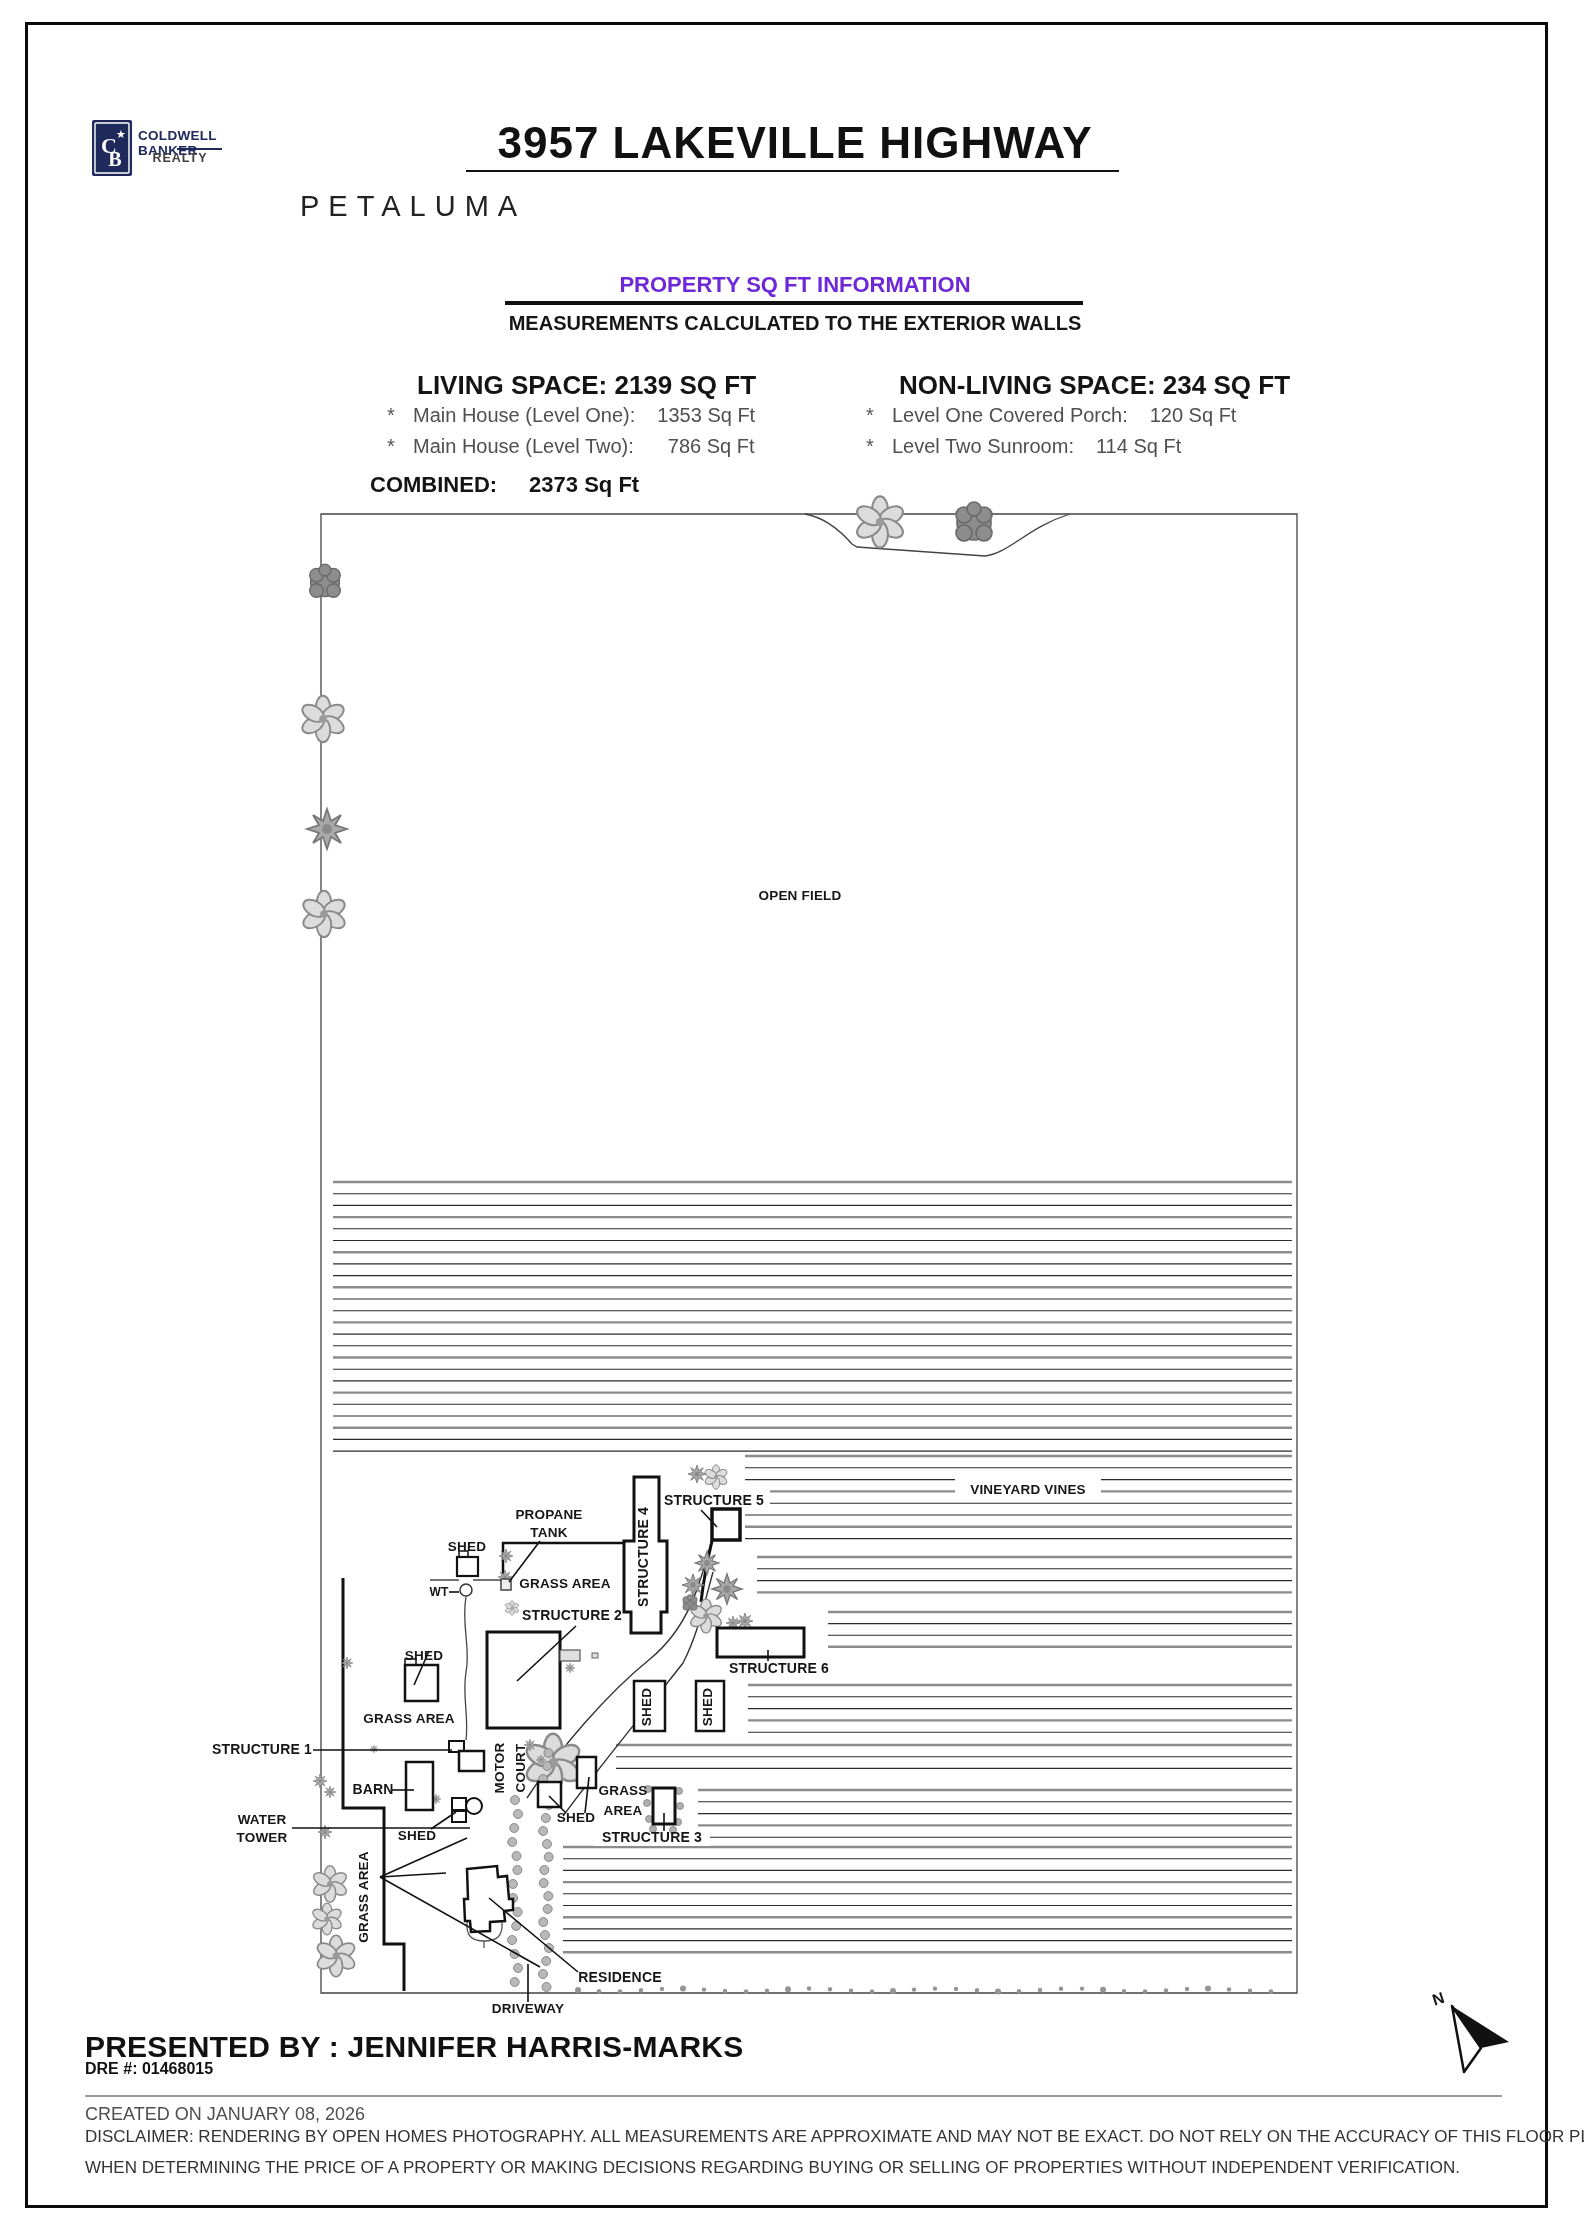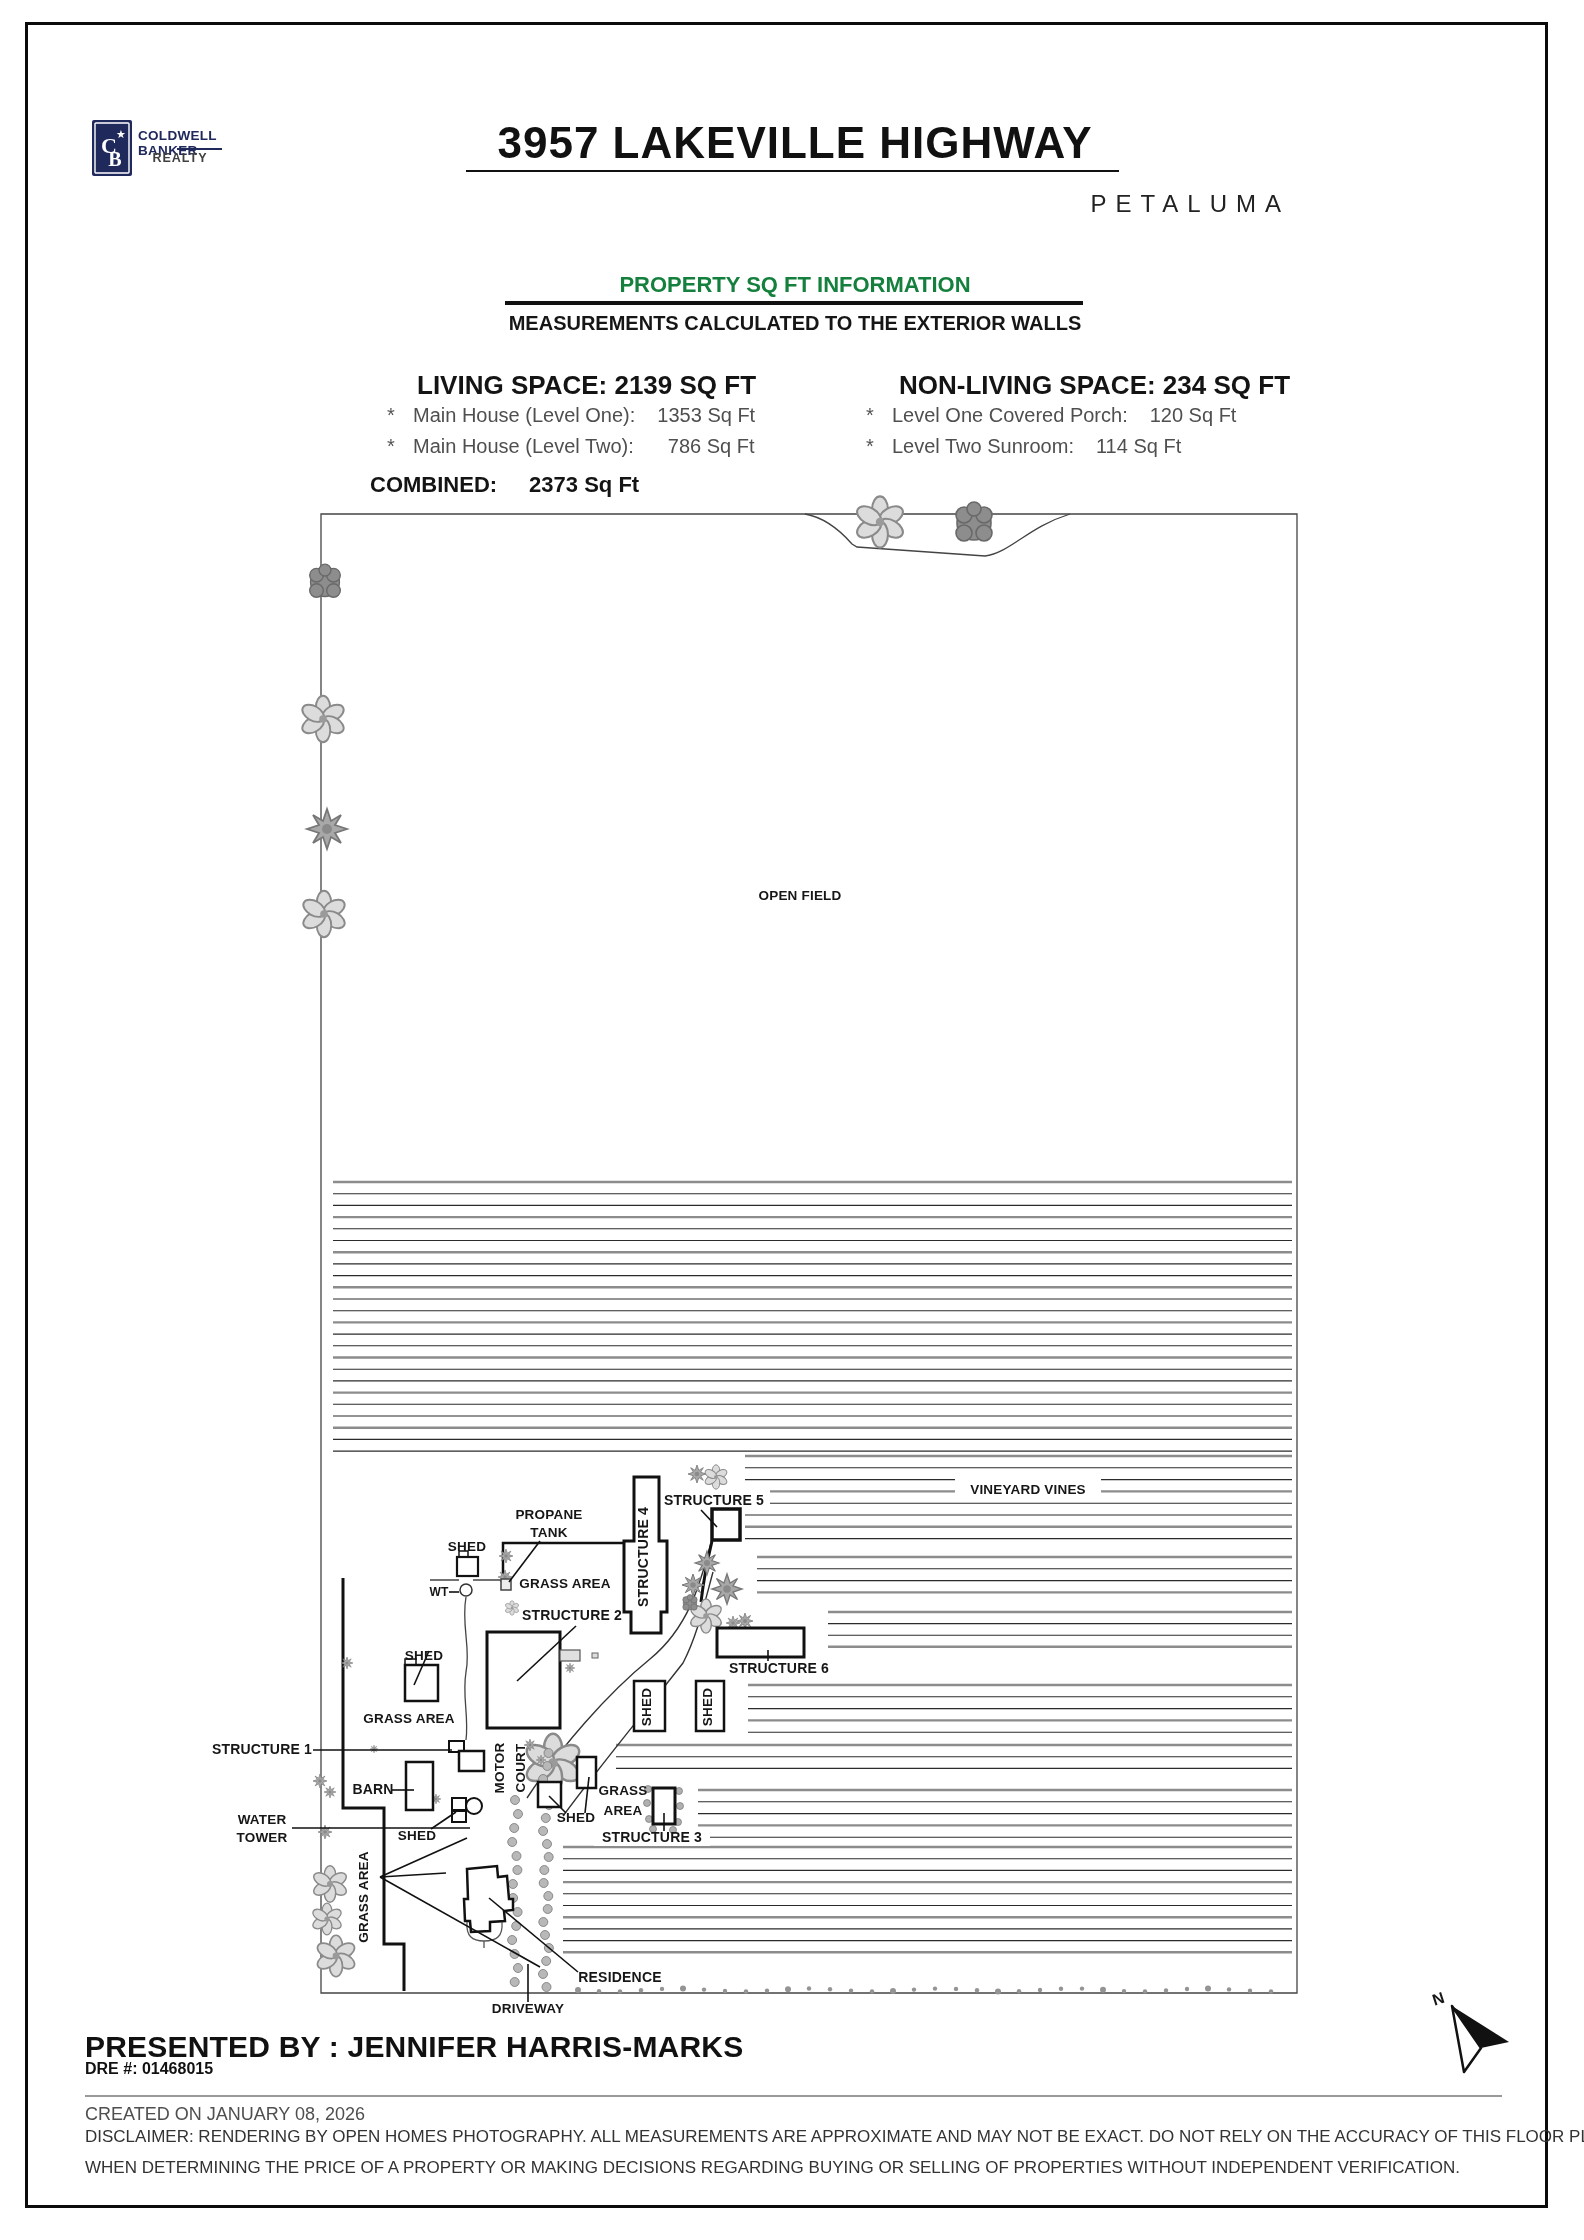--- a/index.html
+++ b/index.html
@@ -7,23 +7,23 @@
        font-family:"Liberation Sans",sans-serif;color:#1a1a1a;}
   .abs{position:absolute;}
   .frame{left:25px;top:22px;width:1523px;height:2186px;border:3px solid #0b0b0b;box-sizing:border-box;}
   
   .logo-box{left:92px;top:120px;width:40px;height:56px;}
   .brand-name{left:138px;top:129px;width:130px;font-size:13.5px;font-weight:bold;letter-spacing:.3px;color:#20295c;line-height:1.1;}
   .brand-rule{left:177px;top:148px;width:45px;height:1.5px;background:#20295c;}
   .brand-sub{left:138px;top:151px;width:84px;text-align:center;font-size:12.5px;font-weight:bold;letter-spacing:1px;color:#404040;}
   .title{left:300px;top:118px;width:990px;text-align:center;font-size:44px;font-weight:bold;letter-spacing:1px;color:#111;}
   .title-rule{left:466px;top:170px;width:653px;height:2px;background:#111;}
-  .subtitle{left:300px;top:190px;width:990px;text-align:right;font-size:24px;font-weight:normal;letter-spacing:9px;color:#222;}
+  .subtitle{left:300px;top:190px;width:990px;text-align:left;font-size:29px;font-weight:normal;letter-spacing:9px;color:#222;}
   
-  .info-head{left:400px;top:272px;width:790px;text-align:center;font-size:22px;font-weight:bold;color:#15803d;}
+  .info-head{left:400px;top:272px;width:790px;text-align:center;font-size:22px;font-weight:bold;color:#6d28d9;}
   .info-rule{left:505px;top:301px;width:578px;height:4px;background:#111;}
   .info-sub{left:400px;top:312px;width:790px;text-align:center;font-size:20px;font-weight:bold;color:#161616;}
   .col-head{font-size:26px;font-weight:bold;color:#141414;white-space:nowrap;margin-left:47px;}
   .detail{font-size:20px;color:#4f4f4f;white-space:nowrap;}
   .detail .bullet{display:inline-block;width:26px;color:#555;}
   .detail .val{margin-left:22px;text-align:center;}
   .combined .lbl{font-size:22px;font-weight:bold;color:#141414;}
   .combined .val{font-size:22px;font-weight:bold;color:#141414;margin-left:32px;margin-top:30px;}
   
   .presented{left:85px;top:2030px;font-size:30px;font-weight:bold;letter-spacing:.2px;color:#111;white-space:nowrap;}

